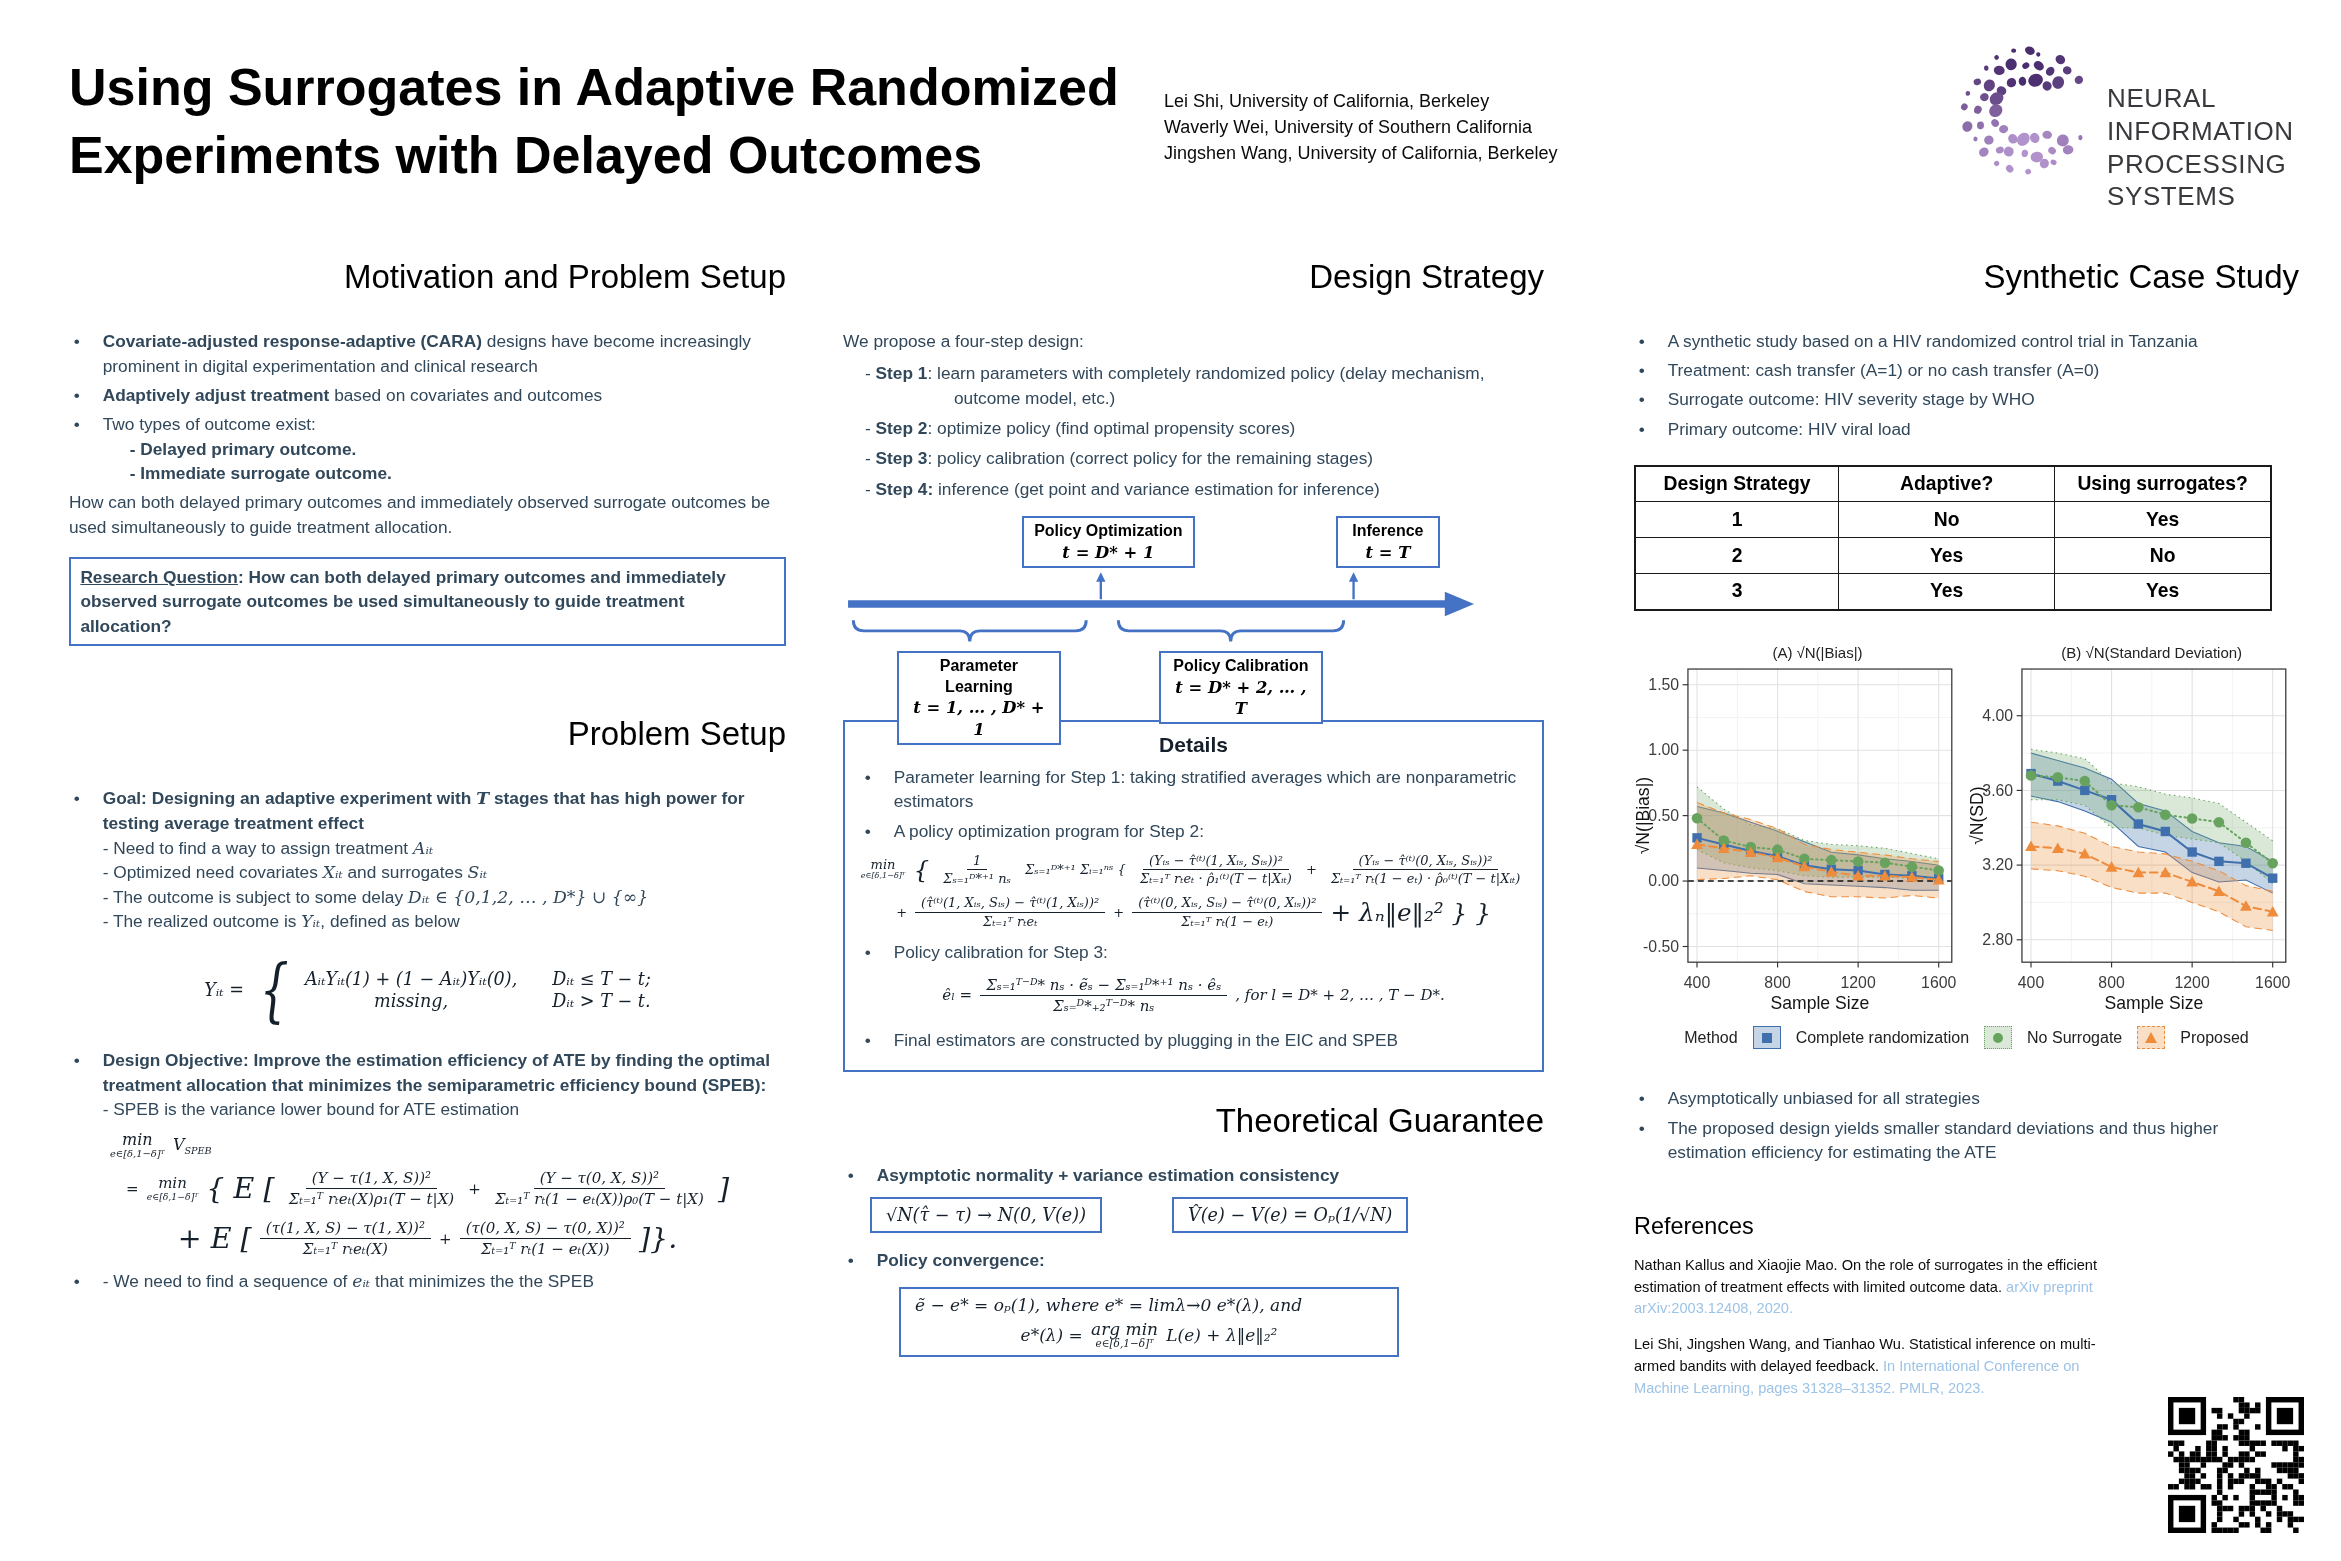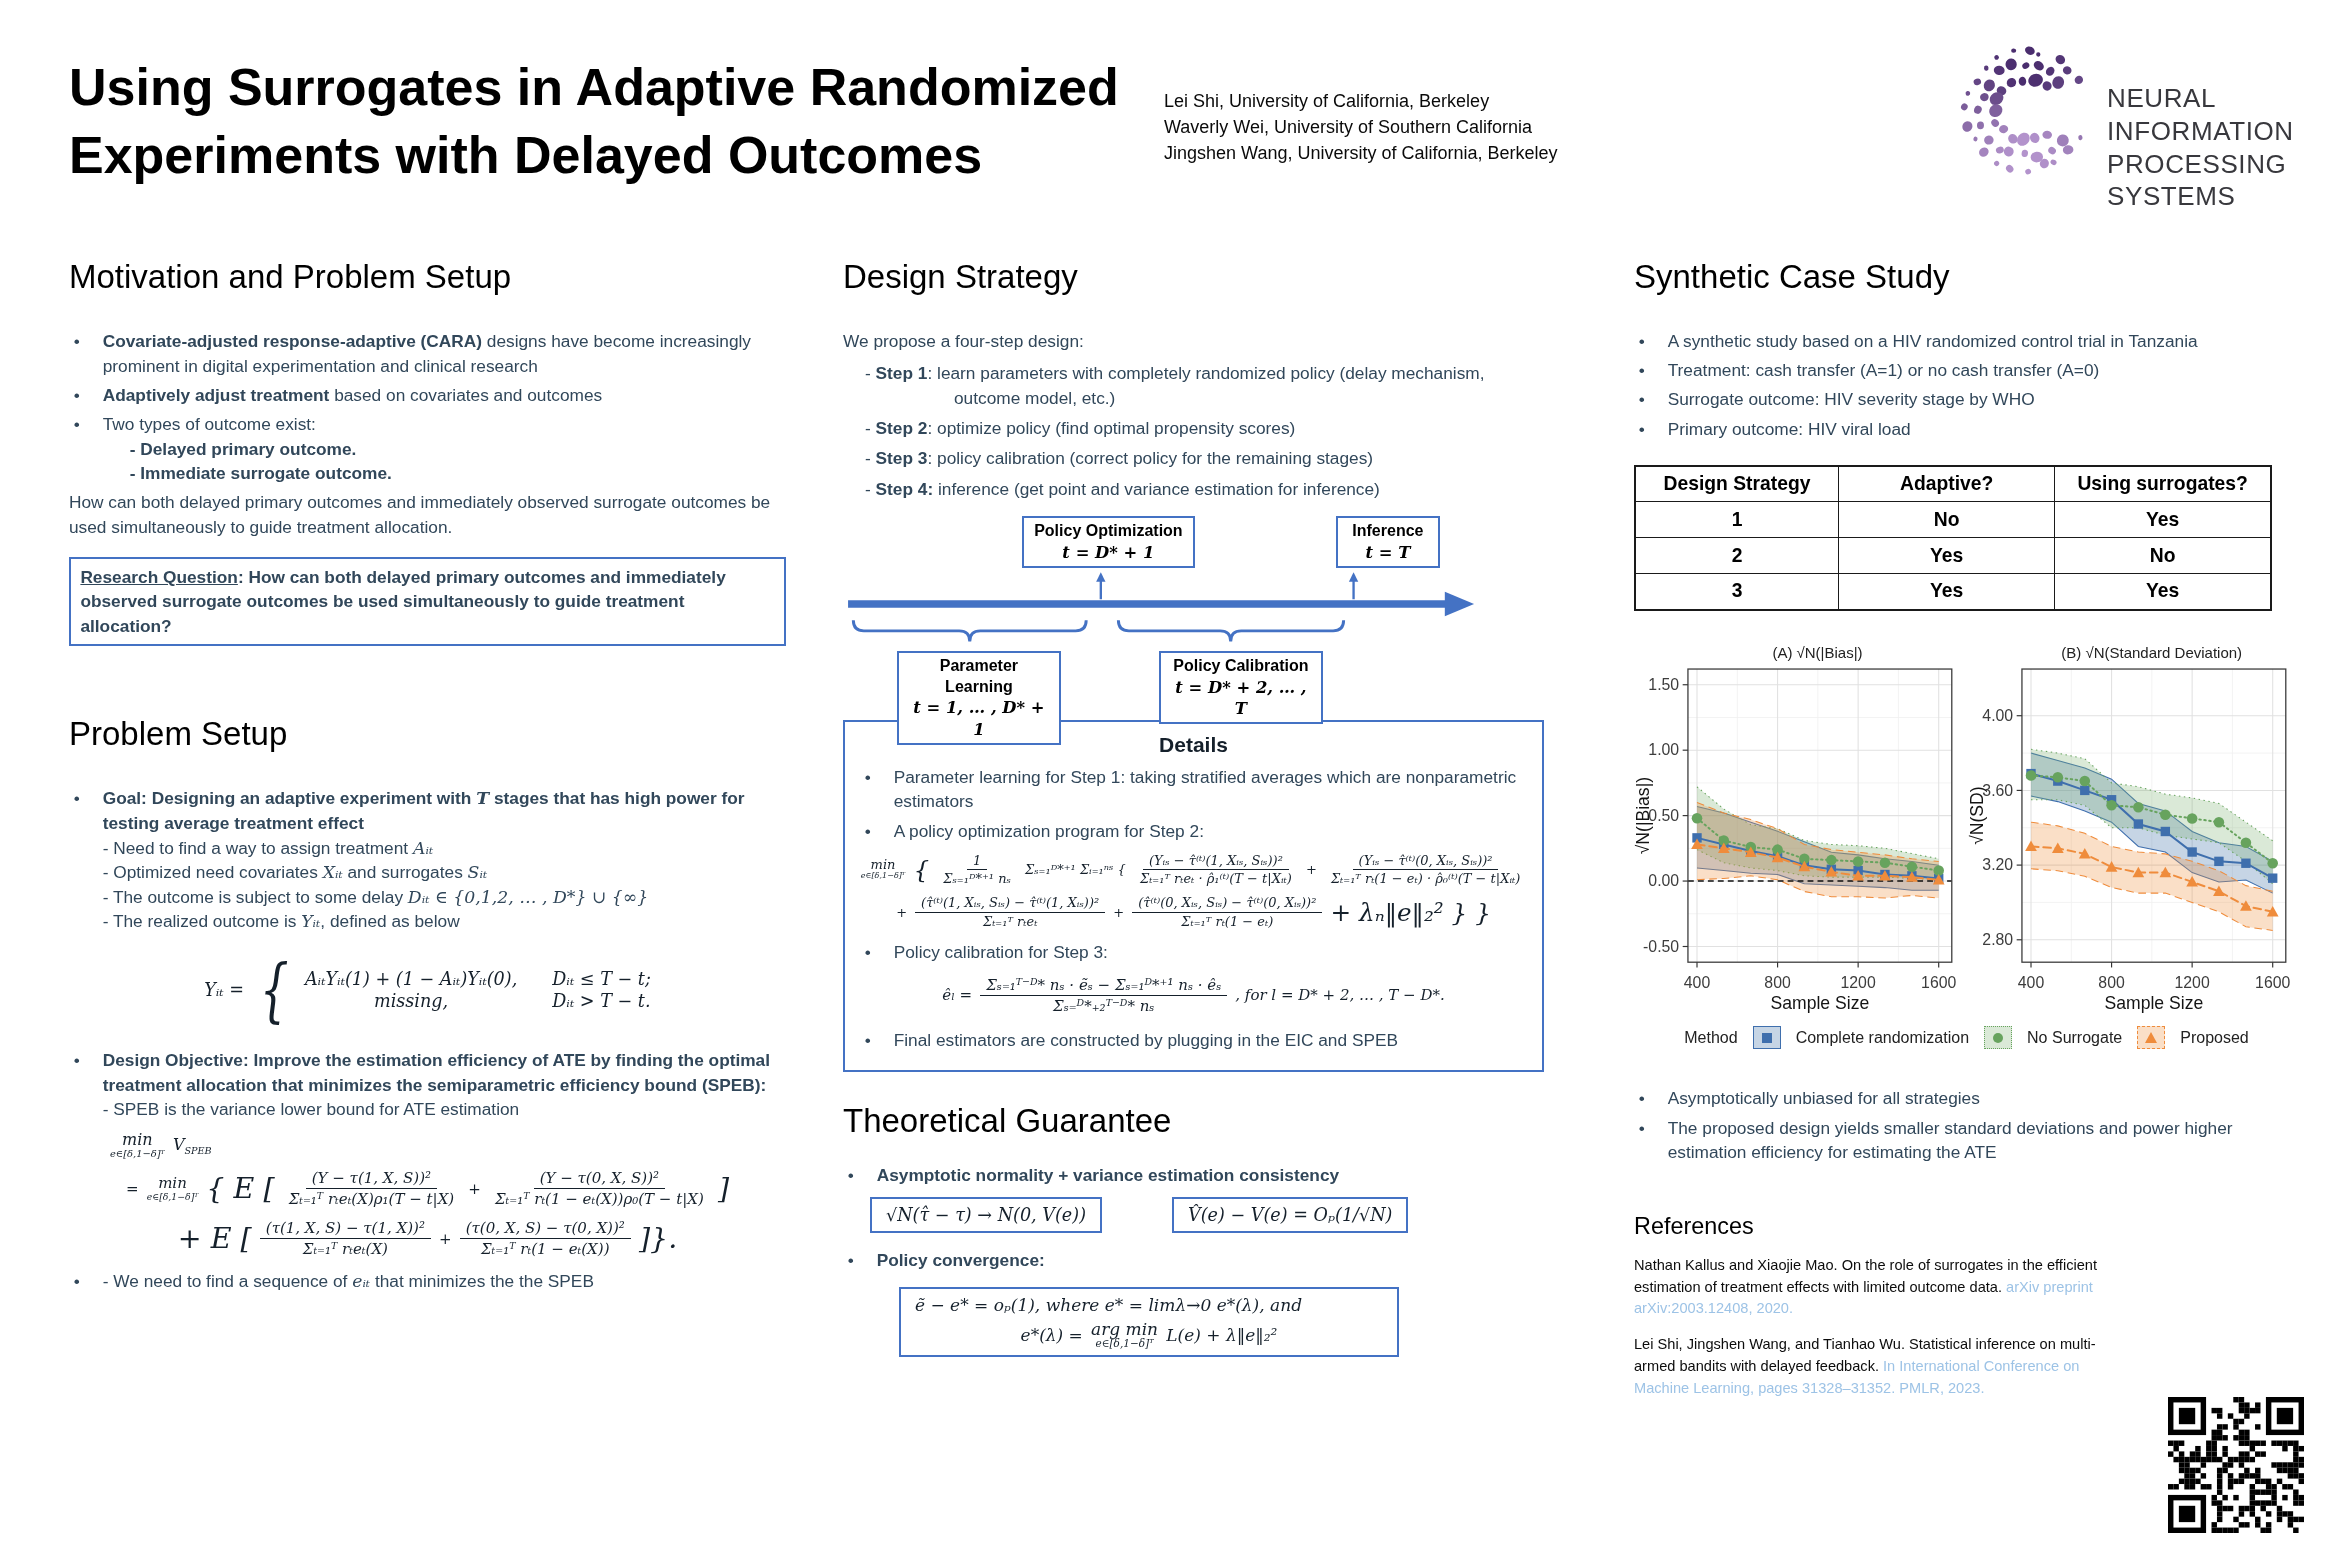--- a/index.html
+++ b/index.html
@@ -7,21 +7,21 @@
           font-family:"Liberation Sans",sans-serif;color:#31475a;overflow:hidden;}
   .h1{position:absolute;left:69px;top:54px;font-size:52px;line-height:1.3;color:#000;font-weight:700;}
   .authors{position:absolute;left:1164px;top:88px;font-size:18px;line-height:1.45;color:#0a0a0a;}
   .logo{position:absolute;left:1950px;top:30px;width:386px;height:176px;}
   .logo-dots{position:absolute;left:0;top:4.7px;width:151px;height:151px;}
   .logo-text{position:absolute;left:157px;top:52px;font-size:26px;line-height:1.26;color:#38383d;letter-spacing:0.6px;}
   .col{position:absolute;top:258px;}
   #col1{left:69px;width:717px;}
   #col2{left:843px;width:701px;}
   #col3{left:1634px;width:665px;}
-  .h2{font-size:33px;color:#000;font-weight:400;margin:0 0 33px 0;}
+  .h2{font-size:33px;color:#000;font-weight:400;margin:0 0 33px 0;text-align:right;}
   .body, .bullet{font-size:17.3px;line-height:1.42;}
   .bullet{display:flex;margin-bottom:4.7px;}
   .dot{width:29px;flex:none;padding-left:4.7px;}
   .btext{flex:1;}
   b{font-weight:bold;}
   .subdash{padding-left:27px;font-weight:bold;}
   .rqbox{border:2.3px solid #4472c4;padding:5.9px 9.4px;font-weight:bold;margin-top:17.6px;}
   .rqbox u{text-decoration:underline;}
   .m{font-family:"DejaVu Serif","DejaVu Sans",serif;font-style:italic;}
   .mrow{display:flex;align-items:center;justify-content:center;gap:8.2px;
@@ -596,21 +596,21 @@
       <span>Proposed</span>
     </div>
 
     <div style="margin-top:37px;">
       <div class="bullet">
         <span class="dot">•</span>
         <div class="btext">Asymptotically unbiased for all strategies</div>
       </div>
       <div class="bullet">
         <span class="dot">•</span>
-        <div class="btext">The proposed design yields smaller standard deviations and power higher estimation efficiency for estimating the ATE</div>
+        <div class="btext">The proposed design yields smaller standard deviations and thus higher estimation efficiency for estimating the ATE</div>
       </div>
     </div>
 
     <div style="font-size:23.4px;color:#000;margin-top:48px;margin-bottom:15px;">References</div>
     <div class="refs" style="margin-bottom:14px;">
       <span>Nathan Kallus and Xiaojie Mao. On the role of surrogates in the efficient estimation of treatment effects with limited outcome data.</span><span class="ref-link"> arXiv preprint arXiv:2003.12408, 2020.</span>
     </div>
     <div class="refs">
       <span>Lei Shi, Jingshen Wang, and Tianhao Wu. Statistical inference on multi-armed bandits with delayed feedback.</span><span class="ref-link"> In International Conference on Machine Learning, pages 31328–31352. PMLR, 2023.</span>
     </div>

